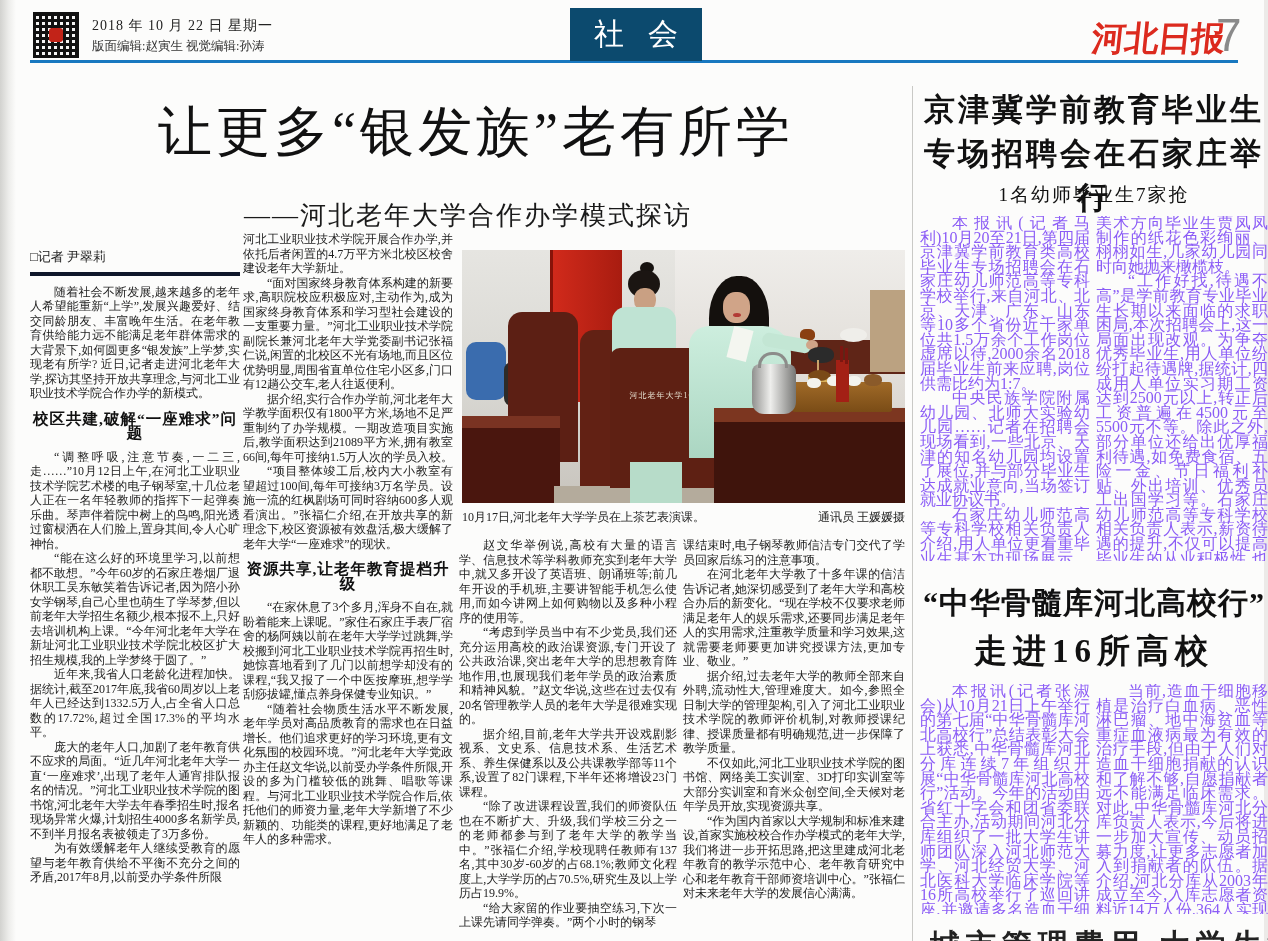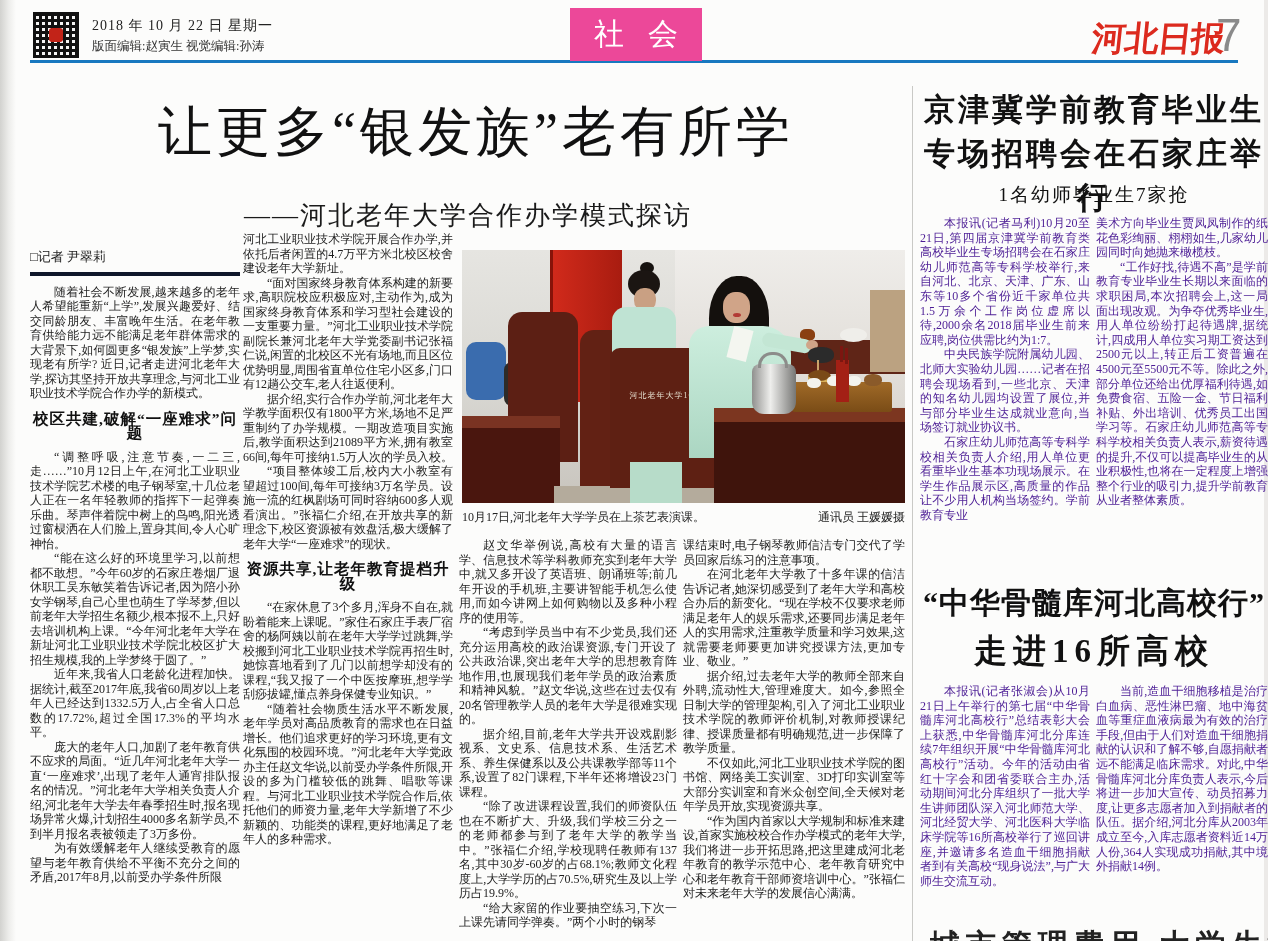--- a/index.html
+++ b/index.html
@@ -16,21 +16,21 @@
   
   .qr { position:absolute; left:33px; top:12px; width:46px; height:46px;
     background:
       repeating-linear-gradient(0deg,#111 0 3px,transparent 3px 6px),
       repeating-linear-gradient(90deg,#111 0 3px,#f5f5f5 3px 6px);
     outline:2px solid #111; outline-offset:-2px; }
   .qr-seal { position:absolute; left:16px; top:16px; width:14px; height:14px; background:#c22318; border-radius:3px; }
   .dateline { position:absolute; left:92px; top:17px; font-size:14px; letter-spacing:1px; color:#222; }
   .editors  { position:absolute; left:92px; top:38px; font-size:12.5px; color:#333; }
   .blue-rule { position:absolute; left:30px; top:60px; width:1208px; height:3px; background:#1878c0; }
-  .section-tab { position:absolute; left:570px; top:8px; width:132px; height:53px; background:#ec4899;
+  .section-tab { position:absolute; left:570px; top:8px; width:132px; height:53px; background:#0c4a6e;
     color:#fff; font-size:30px; display:flex; align-items:center; justify-content:center; letter-spacing:24px; padding-left:24px; }
   .masthead { position:absolute; left:1092px; top:16px; width:118px; font-size:34px; font-weight:bold;
     color:#dc2a1e; transform:skewX(-6deg); letter-spacing:-1px; white-space:nowrap; }
   .pagenum { position:absolute; left:1216px; top:8px; font-size:46px; color:#8a8a8a;
     font-family:"Liberation Sans","DejaVu Sans",sans-serif; }
 
   
   .headline { position:absolute; left:30px; top:88px; width:876px; margin:8px; text-align:center;
     font-size:54px; font-weight:400; letter-spacing:4px; color:#111; }
   .subtitle { position:absolute; left:30px; top:198px; width:876px; text-align:center;
@@ -97,21 +97,21 @@
 
   .caption-row { position:absolute; left:462px; top:509px; width:443px; display:flex; justify-content:space-between;
     font-size:12px; color:#222; }
 
   
   .v-divider { position:absolute; left:912px; top:86px; width:1px; height:855px; background:#c9c9c6; }
 
   .sb-head { position:absolute; left:920px; width:348px; margin:0; text-align:center; color:#111; font-weight:600; }
   .jobs-h1 { top:88px;  font-size:31px; letter-spacing:3px; line-height:44px; }
   .jobs-deck { position:absolute; left:920px; top:182px; width:348px; text-align:center; font-size:19px; color:#111; letter-spacing:2px; }
-  .sb-col { position:absolute; overflow:hidden; text-align:justify; font-size:12px; line-height:14.6px; color:#4c1d95; }
+  .sb-col { position:absolute; overflow:hidden; text-align:justify; font-size:16px; line-height:14.6px; color:#8b5cf6; }
   .sb-col p { margin:0; text-indent:2em; }
   .sb-col p.noindent { text-indent:0; }
   .jobs-c1 { left:920px;  top:216px; width:170px; height:345px; }
   .jobs-c2 { left:1096px; top:216px; width:172px; height:345px; }
 
   .marrow-h1 { top:583px; font-size:30px; letter-spacing:1px; line-height:40px; }
   .marrow-h2 { top:628px; font-size:33px; letter-spacing:6px; line-height:46px; }
   .marrow-c1 { left:920px;  top:684px; width:170px; height:230px; }
   .marrow-c2 { left:1096px; top:684px; width:172px; height:230px; }
 
@@ -138,21 +138,21 @@
   <h1 class="headline">让更多“银发族”老有所学</h1>
   <div class="subtitle">——河北老年大学合作办学模式探访</div>
 
   <div class="col col1">
     <div class="byline">□记者 尹翠莉</div>
     <p>随着社会不断发展,越来越多的老年人希望能重新“上学”,发展兴趣爱好、结交同龄朋友、丰富晚年生活。在老年教育供给能力远不能满足老年群体需求的大背景下,如何圆更多“银发族”上学梦,实现老有所学? 近日,记者走进河北老年大学,探访其坚持开放共享理念,与河北工业职业技术学院合作办学的新模式。</p>
     <h3 class="colhead">校区共建,破解“一座难求”问题</h3>
     <p>“调整呼吸,注意节奏,一二三,走……”10月12日上午,在河北工业职业技术学院艺术楼的电子钢琴室,十几位老人正在一名年轻教师的指挥下一起弹奏乐曲。琴声伴着院中树上的鸟鸣,阳光透过窗棂洒在人们脸上,置身其间,令人心旷神怡。</p>
     <p>“能在这么好的环境里学习,以前想都不敢想。”今年60岁的石家庄卷烟厂退休职工吴东敏笑着告诉记者,因为陪小孙女学钢琴,自己心里也萌生了学琴梦,但以前老年大学招生名额少,根本报不上,只好去培训机构上课。“今年河北老年大学在新址河北工业职业技术学院北校区扩大招生规模,我的上学梦终于圆了。”</p>
     <p>近年来,我省人口老龄化进程加快。据统计,截至2017年底,我省60周岁以上老年人已经达到1332.5万人,占全省人口总数的17.72%,超过全国17.3%的平均水平。</p>
-    <p>庞大的老年人口,加剧了老年教育供不应求的局面。“近几年河北老年大学一直‘一座难求’,出现了老年人通宵排队报名的情况。”河北老年大学相关负责人介绍,河北老年大学去年春季招生时,报名现场异常火爆,计划招生4000多名新学员,不到半月报名表被领走了3万多份。</p>
+    <p>庞大的老年人口,加剧了老年教育供不应求的局面。“近几年河北老年大学一直‘一座难求’,出现了老年人通宵排队报名的情况。”河北工业职业技术学院的图书馆,河北老年大学去年春季招生时,报名现场异常火爆,计划招生4000多名新学员,不到半月报名表被领走了3万多份。</p>
     <p>为有效缓解老年人继续受教育的愿望与老年教育供给不平衡不充分之间的矛盾,2017年8月,以前受办学条件所限</p>
   </div>
 
   <div class="col col2">
     <p class="noindent">河北工业职业技术学院开展合作办学,并依托后者闲置的4.7万平方米北校区校舍建设老年大学新址。</p>
     <p>“面对国家终身教育体系构建的新要求,高职院校应积极应对,主动作为,成为国家终身教育体系和学习型社会建设的一支重要力量。”河北工业职业技术学院副院长兼河北老年大学党委副书记张福仁说,闲置的北校区不光有场地,而且区位优势明显,周围省直单位住宅小区多,门口有12趟公交车,老人往返便利。</p>
     <p>据介绍,实行合作办学前,河北老年大学教学面积仅有1800平方米,场地不足严重制约了办学规模。一期改造项目实施后,教学面积达到21089平方米,拥有教室66间,每年可接纳1.5万人次的学员入校。</p>
     <p>“项目整体竣工后,校内大小教室有望超过100间,每年可接纳3万名学员。设施一流的红枫剧场可同时容纳600多人观看演出。”张福仁介绍,在开放共享的新理念下,校区资源被有效盘活,极大缓解了老年大学“一座难求”的现状。</p>
     <h3 class="colhead">资源共享,让老年教育提档升级</h3>
     <p>“在家休息了3个多月,浑身不自在,就盼着能来上课呢。”家住石家庄手表厂宿舍的杨阿姨以前在老年大学学过跳舞,学校搬到河北工业职业技术学院再招生时,她惊喜地看到了几门以前想学却没有的课程,“我又报了一个中医按摩班,想学学刮痧拔罐,懂点养身保健专业知识。”</p>

